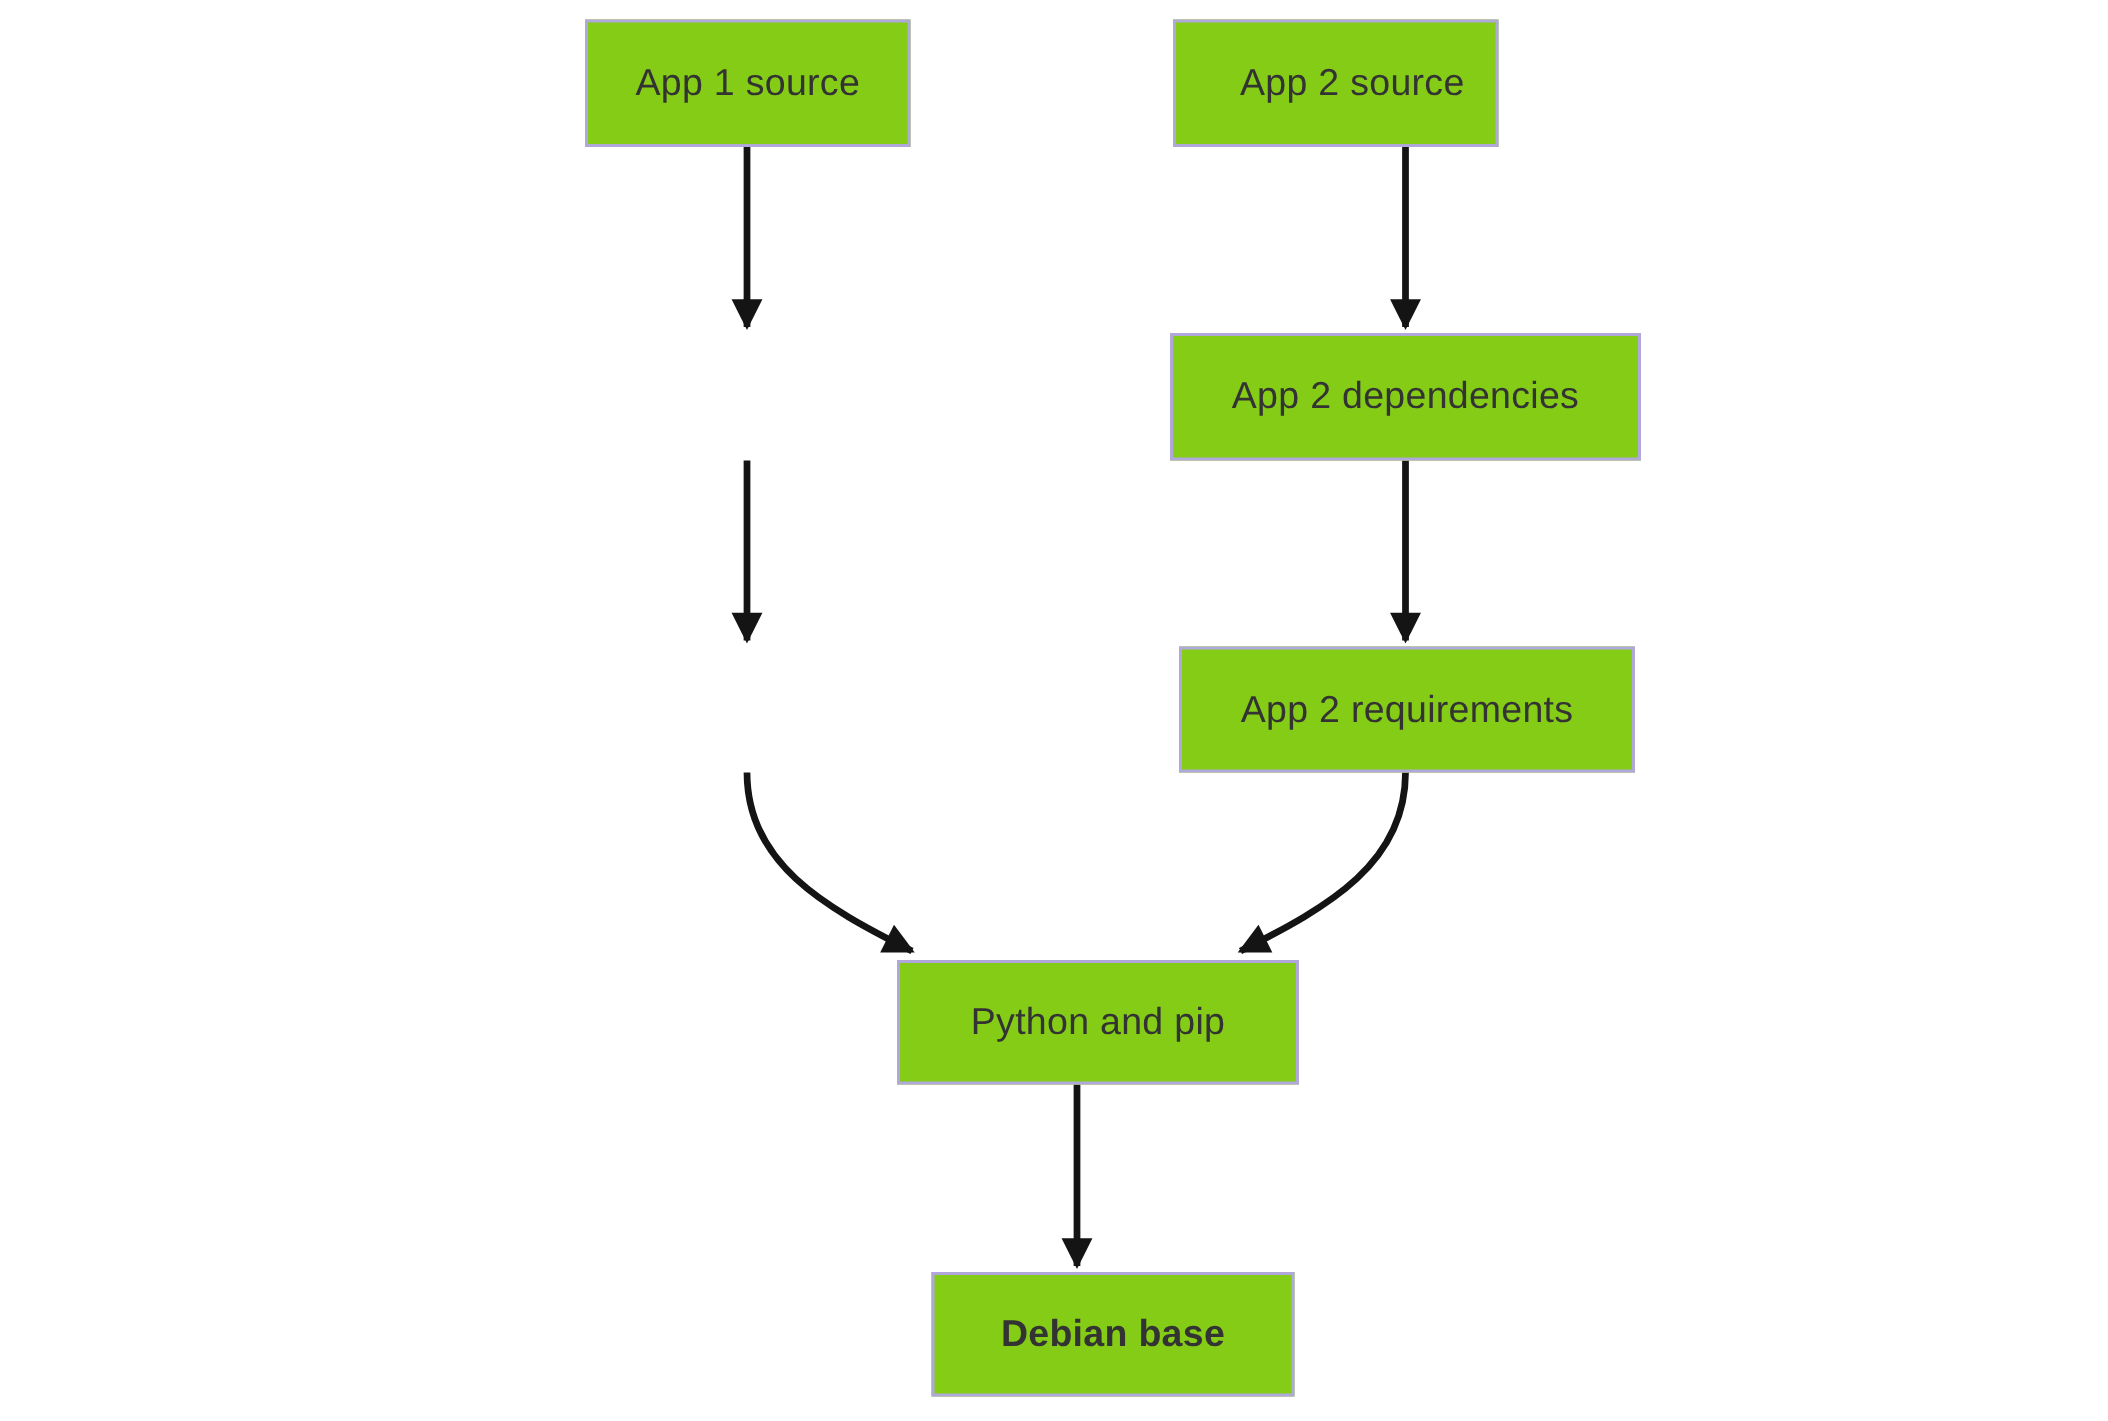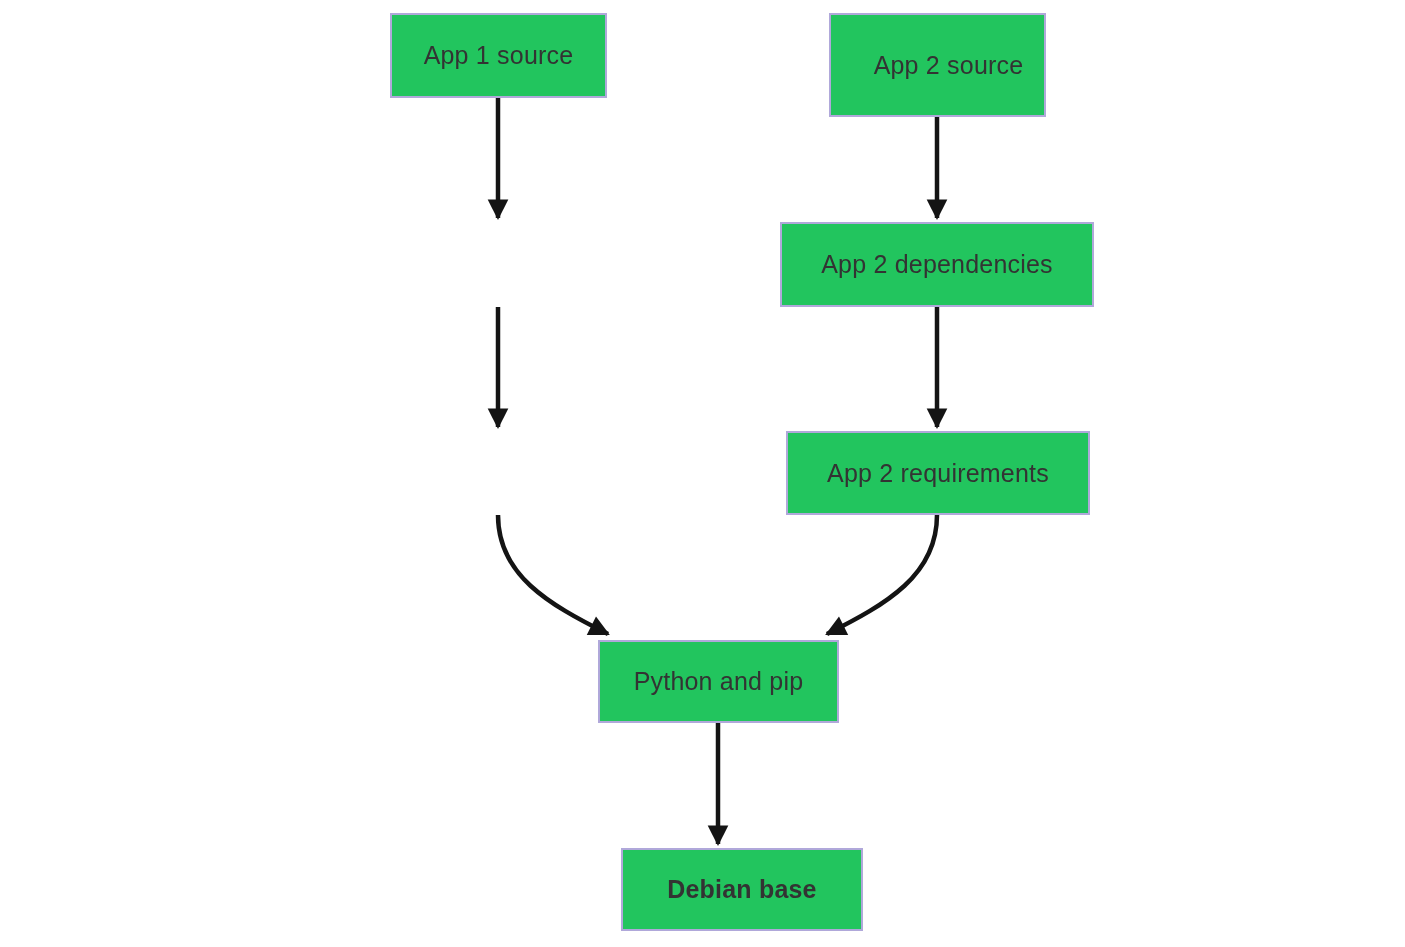--- a/index.html
+++ b/index.html
@@ -18,38 +18,38 @@
   .edges-layer {
     position: absolute;
     left: 0;
     top: 0;
     width: 1405px;
     height: 947px;
   }
   .node {
     position: absolute;
     box-sizing: border-box;
-    background: #22c55e;
+    background: #84cc16;
     border: 2px solid #B0A8DA;
     color: #333333;
     font-size: 25px;
     display: flex;
     align-items: center;
     justify-content: center;
     text-align: center;
     letter-spacing: 0.2px;
   }
   
   .n-app1-source   { left: 390px; top: 13px;  width: 217px; height: 85px; }
-  .n-app2-source   { left: 829px; top: 13px;  width: 217px; height: 104px; padding-left: 22px; }
+  .n-app2-source   { left: 782px; top: 13px;  width: 217px; height: 85px; padding-left: 22px; }
   .n-app1-deps     { left: 343px; top: 222px; width: 314px; height: 85px; }
   .n-app2-deps     { left: 780px; top: 222px; width: 314px; height: 85px; }
   .n-app1-reqs     { left: 347px; top: 431px; width: 306px; height: 84px; }
   .n-app2-reqs     { left: 786px; top: 431px; width: 304px; height: 84px; }
-  .n-python-pip    { left: 598px; top: 640px; width: 241px; height: 83px; }
+  .n-python-pip    { left: 598px; top: 640px; width: 268px; height: 83px; }
   .n-debian-base   { left: 621px; top: 848px; width: 242px; height: 83px; font-weight: bold; }
 </style>
 </head>
 <body>
 
 <div class="canvas">
 
   <svg class="edges-layer" width="1405" height="947" viewBox="0 0 1405 947">
     <defs>
       <marker id="arrowhead" viewBox="0 0 12 12" refX="10" refY="6" markerWidth="5.5" markerHeight="5.5" orient="auto" markerUnits="strokeWidth">

